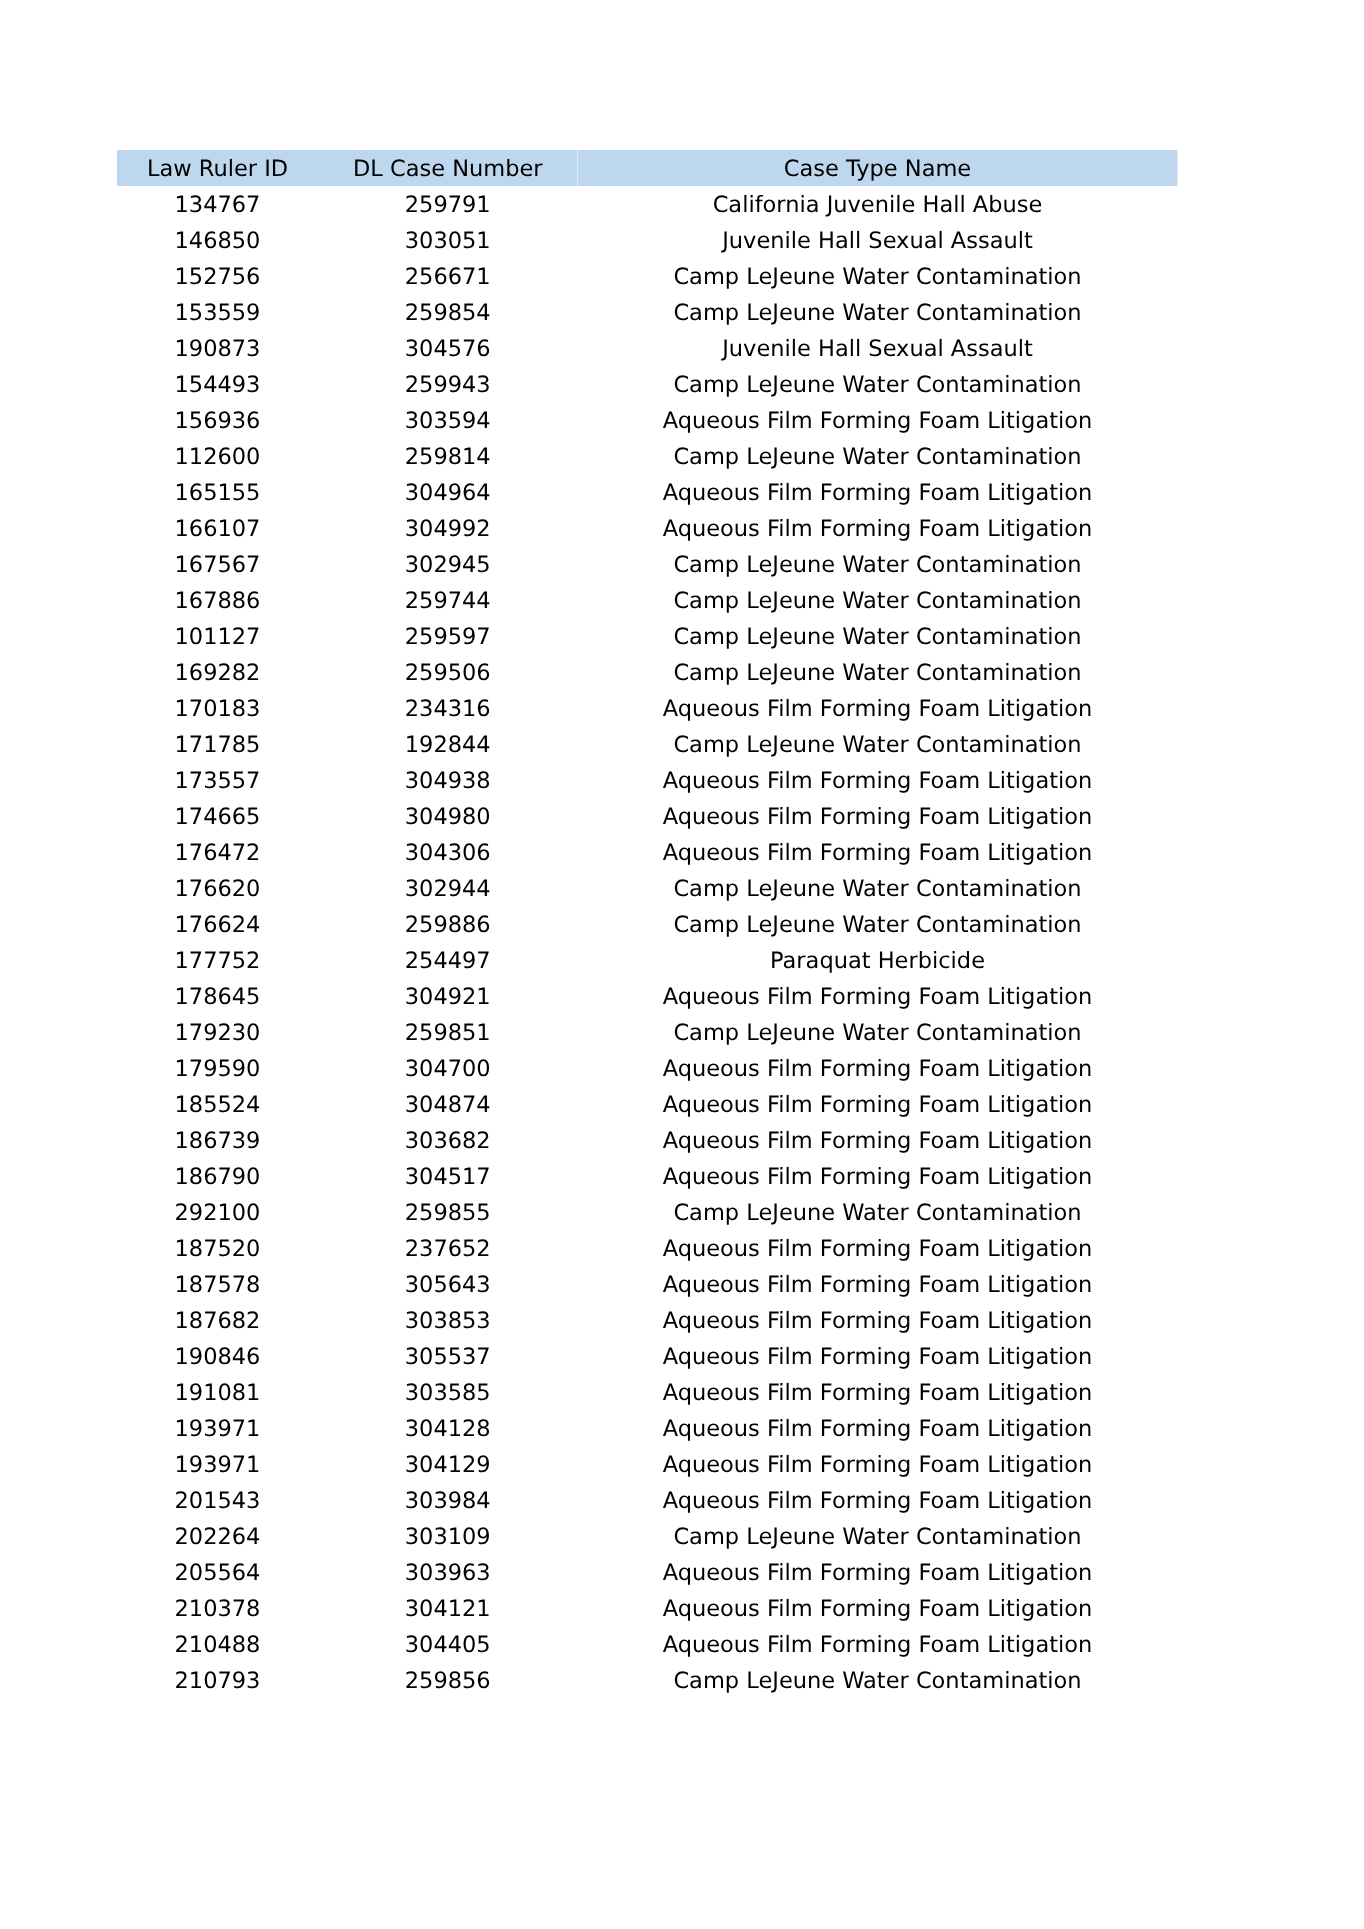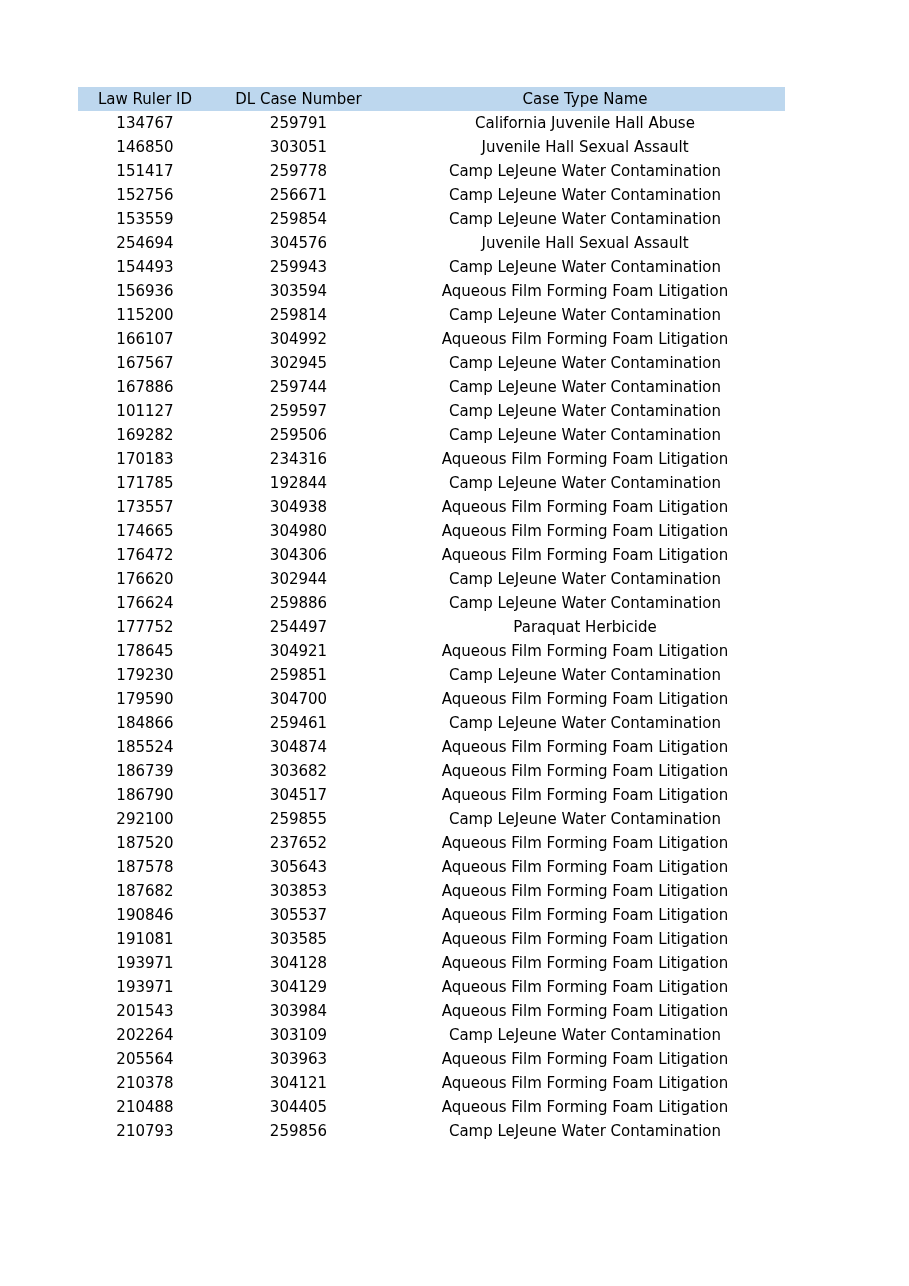--- a/index.html
+++ b/index.html
@@ -10,21 +10,21 @@
   body {
     width: 909px;
     height: 1286px;
     position: relative;
     font-family: "DejaVu Sans", "Liberation Sans", sans-serif;
     color: #000000;
   }
   .sheet {
     position: absolute;
     left: 78px;
-    top: 87px;
+    top: 100px;
   }
   table.data-table {
     border-collapse: collapse;
     table-layout: fixed;
     border: none;
   }
   table.data-table col.c1 { width: 134px; }
   table.data-table col.c2 { width: 173px; }
   table.data-table col.c3 { width: 400px; }
   table.data-table th,
@@ -64,53 +64,53 @@
           <td>134767</td>
           <td>259791</td>
           <td>California Juvenile Hall Abuse</td>
         </tr>
         <tr>
           <td>146850</td>
           <td>303051</td>
           <td>Juvenile Hall Sexual Assault</td>
         </tr>
         <tr>
-          <td>151417</td>
-          <td>259778</td>
-          <td>Camp LeJeune Water Contamination</td>
-        </tr>
-        <tr>
           <td>152756</td>
           <td>256671</td>
           <td>Camp LeJeune Water Contamination</td>
         </tr>
         <tr>
           <td>153559</td>
           <td>259854</td>
           <td>Camp LeJeune Water Contamination</td>
         </tr>
         <tr>
-          <td>254694</td>
+          <td>190873</td>
           <td>304576</td>
           <td>Juvenile Hall Sexual Assault</td>
         </tr>
         <tr>
           <td>154493</td>
           <td>259943</td>
           <td>Camp LeJeune Water Contamination</td>
         </tr>
         <tr>
           <td>156936</td>
           <td>303594</td>
           <td>Aqueous Film Forming Foam Litigation</td>
         </tr>
         <tr>
-          <td>115200</td>
+          <td>112600</td>
           <td>259814</td>
           <td>Camp LeJeune Water Contamination</td>
+        </tr>
+        <tr>
+          <td>165155</td>
+          <td>304964</td>
+          <td>Aqueous Film Forming Foam Litigation</td>
         </tr>
         <tr>
           <td>166107</td>
           <td>304992</td>
           <td>Aqueous Film Forming Foam Litigation</td>
         </tr>
         <tr>
           <td>167567</td>
           <td>302945</td>
           <td>Camp LeJeune Water Contamination</td>
@@ -177,25 +177,20 @@
         </tr>
         <tr>
           <td>179230</td>
           <td>259851</td>
           <td>Camp LeJeune Water Contamination</td>
         </tr>
         <tr>
           <td>179590</td>
           <td>304700</td>
           <td>Aqueous Film Forming Foam Litigation</td>
-        </tr>
-        <tr>
-          <td>184866</td>
-          <td>259461</td>
-          <td>Camp LeJeune Water Contamination</td>
         </tr>
         <tr>
           <td>185524</td>
           <td>304874</td>
           <td>Aqueous Film Forming Foam Litigation</td>
         </tr>
         <tr>
           <td>186739</td>
           <td>303682</td>
           <td>Aqueous Film Forming Foam Litigation</td>

